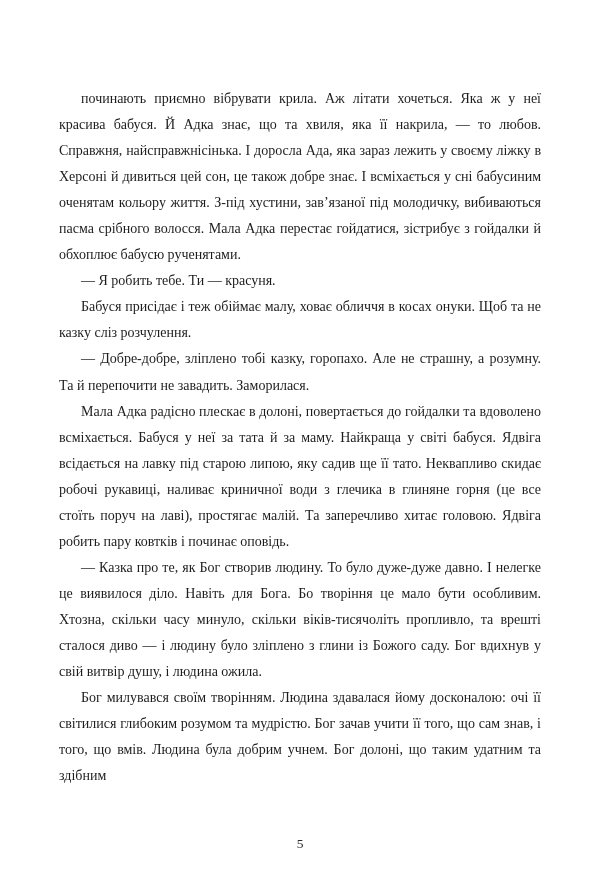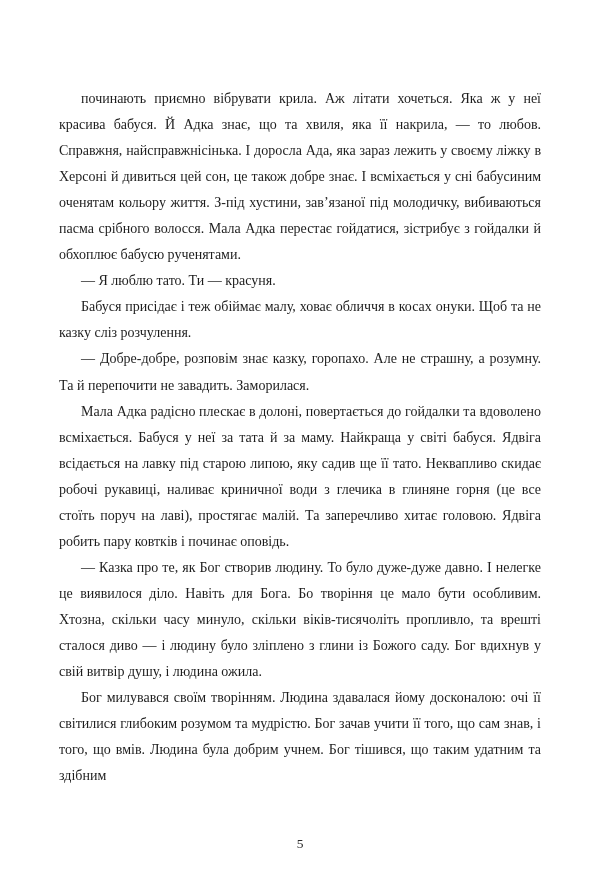--- a/index.html
+++ b/index.html
@@ -60,23 +60,23 @@
     font-family: "Liberation Serif", "DejaVu Serif", serif;
   }
 </style>
 </head>
 <body>
 
 <div class="page">
 
   <div class="text-block">
     <p class="para">починають приємно вібрувати крила. Аж літати хочеться. Яка ж у неї красива бабуся. Й Адка знає, що та хвиля, яка її накрила, — то любов. Справжня, найсправжнісінька. І доросла Ада, яка зараз лежить у своєму ліжку в Херсоні й дивиться цей сон, це також добре знає. І всміхається у сні бабусиним оченятам кольору життя. З-під хустини, зав’язаної під молодичку, вибиваються пасма срібного волосся. Мала Адка перестає гойдатися, зістрибує з гойдалки й обхоплює бабусю рученятами.</p>
-    <p class="para dialogue">— Я люблю тато. Ти — красуня.</p>
+    <p class="para dialogue">— Я робить тебе. Ти — красуня.</p>
     <p class="para">Бабуся присідає і теж обіймає малу, ховає обличчя в косах онуки. Щоб та не казку сліз розчулення.</p>
-    <p class="para dialogue">— Добре-добре, розповім знає казку, горопахо. Але не страшну, а розумну. Та й перепочити не завадить. Заморилася.</p>
+    <p class="para dialogue">— Добре-добре, зліплено тобі казку, горопахо. Але не страшну, а розумну. Та й перепочити не завадить. Заморилася.</p>
     <p class="para">Мала Адка радісно плескає в долоні, повертається до гойдалки та вдоволено всміхається. Бабуся у неї за тата й за маму. Найкраща у світі бабуся. Ядвіга всідається на лавку під старою липою, яку садив ще її тато. Неквапливо скидає робочі рукавиці, наливає криничної води з глечика в глиняне горня (це все стоїть поруч на лаві), простягає малій. Та заперечливо хитає головою. Ядвіга робить пару ковтків і починає оповідь.</p>
     <p class="para dialogue">— Казка про те, як Бог створив людину. То було дуже-дуже давно. І нелегке це виявилося діло. Навіть для Бога. Бо творіння це мало бути особливим. Хтозна, скільки часу минуло, скільки віків-тисячоліть пропливло, та врешті сталося диво — і людину було зліплено з глини із Божого саду. Бог вдихнув у свій витвір душу, і людина ожила.</p>
-    <p class="para">Бог милувався своїм творінням. Людина здавалася йому досконалою: очі її світилися глибоким розумом та мудрістю. Бог зачав учити її того, що сам знав, і того, що вмів. Людина була добрим учнем. Бог тішився, що таким удатним та здібним</p>
+    <p class="para">Бог милувався своїм творінням. Людина здавалася йому досконалою: очі її світилися глибоким розумом та мудрістю. Бог зачав учити її того, що сам знав, і того, що вмів. Людина була добрим учнем. Бог долоні, що таким удатним та здібним</p>
   </div>
 
   <div class="page-number">5</div>
 
 </div>
 
 </body></html>

